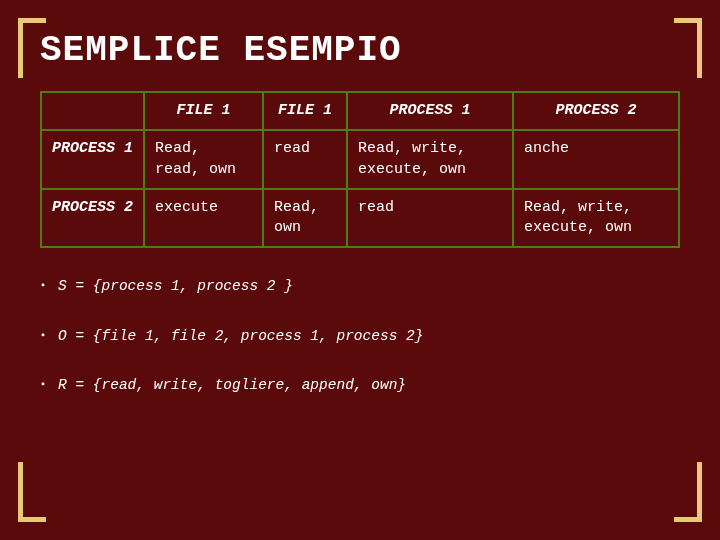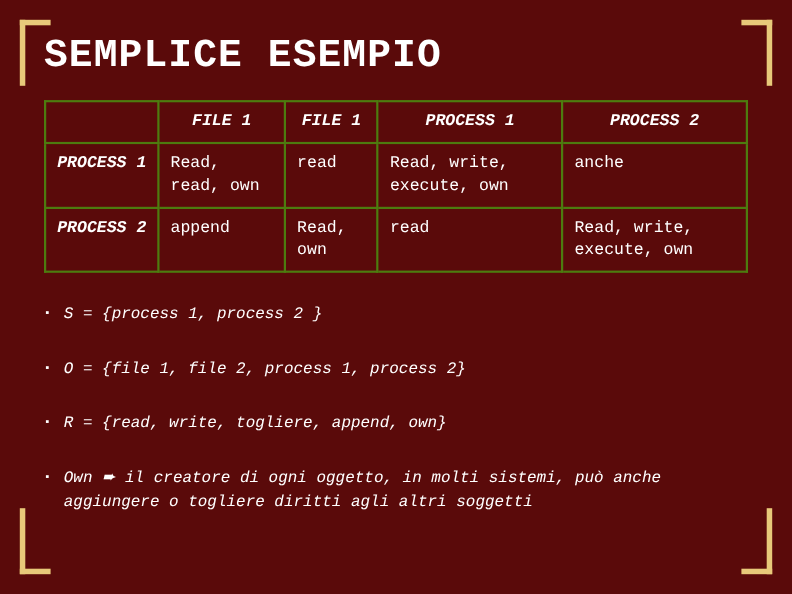--- a/index.html
+++ b/index.html
@@ -152,29 +152,28 @@
       <tbody>
         <tr>
           <td>PROCESS 1</td>
           <td>Read, read, own</td>
           <td>read</td>
           <td>Read, write, execute, own</td>
           <td>anche</td>
         </tr>
         <tr>
           <td>PROCESS 2</td>
-          <td>append</td>
+          <td>execute</td>
           <td>Read, own</td>
           <td>read</td>
           <td>Read, write, execute, own</td>
         </tr>
       </tbody>
     </table>
   </div>
 
   <ul class="bullet-list">
     <li>S = {process 1, process 2 }</li>
     <li>O = {file 1, file 2, process 1, process 2}</li>
     <li>R = {read, write, togliere, append, own}</li>
-    <li>Own ➨ il creatore di ogni oggetto, in molti sistemi, può anche aggiungere o togliere diritti agli altri soggetti</li>
   </ul>
 
 </div>
 
 </body></html>

